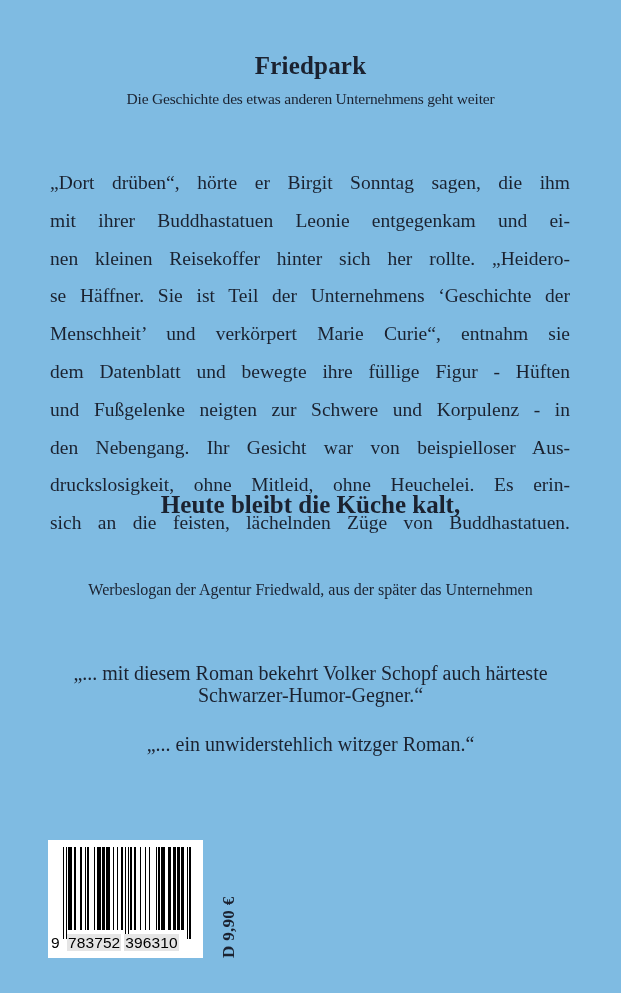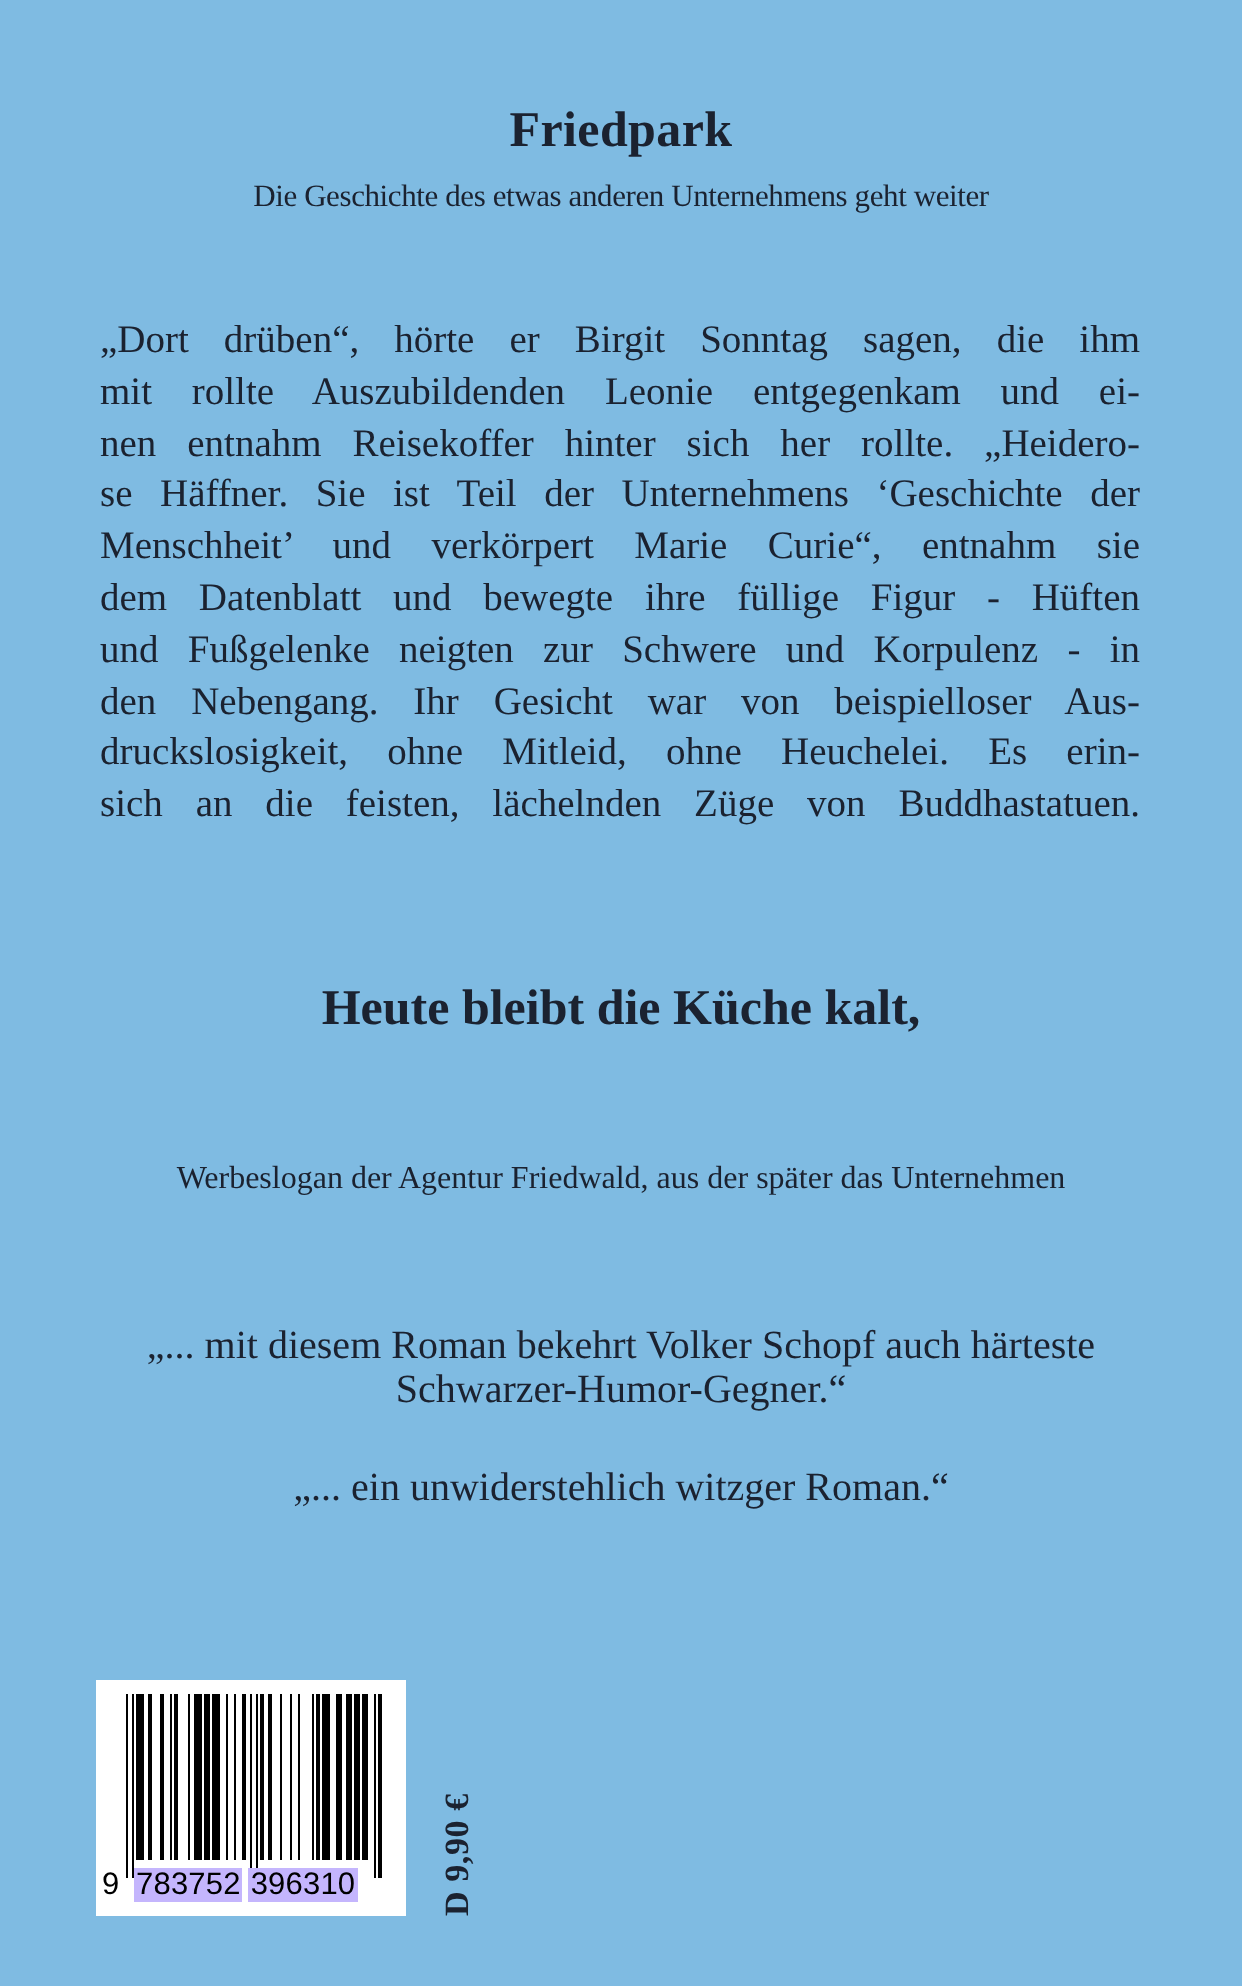--- a/index.html
+++ b/index.html
@@ -42,20 +42,21 @@
       font-size: 19.5px;
       line-height: 25.8px;
       text-align: justify;
       hyphens: manual;
     }
     .excerpt .line {
       display: block;
       text-align: justify;
       text-align-last: justify;
       white-space: nowrap;
+      margin-top: 12px;
     }
     .excerpt .line.last {
       text-align-last: justify;
     }
     .slogan {
       position: absolute;
       top: 488px;
       left: 0;
       width: 621px;
       text-align: center;
@@ -119,21 +120,21 @@
       color: #000;
       white-space: nowrap;
       letter-spacing: 0.1px;
       background: transparent;
     }
     .barcode-digits .first {
       display: inline-block;
       width: 16px;
     }
     .barcode-digits .grp {
-      background: #c4b5fd;
+      background: #e5e5e5;
       padding: 0 1px;
     }
     .price {
       position: absolute;
       left: 219px;
       top: 958px;
       transform-origin: 0 0;
       transform: rotate(-90deg);
       font-size: 17px;
       font-weight: bold;
@@ -143,22 +144,22 @@
     }
   </style>
 </head>
 <body>
 
 <div class="title">Friedpark</div>
 <div class="subtitle">Die Geschichte des etwas anderen Unternehmens geht weiter</div>
 
 <div class="excerpt">
   <span class="line">„Dort drüben“, hörte er Birgit Sonntag sagen, die ihm</span>
-  <span class="line">mit rollte Auszubildenden Leonie entgegenkam und ei-</span>
-  <span class="line">nen entnahm Reisekoffer hinter sich her rollte. „Heidero-</span>
+  <span class="line">mit ihrer Buddhastatuen Leonie entgegenkam und ei-</span>
+  <span class="line">nen kleinen Reisekoffer hinter sich her rollte. „Heidero-</span>
   <span class="line">se Häffner. Sie ist Teil der Unternehmens ‘Geschichte der</span>
   <span class="line">Menschheit’ und verkörpert Marie Curie“, entnahm sie</span>
   <span class="line">dem Datenblatt und bewegte ihre füllige Figur - Hüften</span>
   <span class="line">und Fußgelenke neigten zur Schwere und Korpulenz - in</span>
   <span class="line">den Nebengang. Ihr Gesicht war von beispielloser Aus-</span>
   <span class="line">druckslosigkeit, ohne Mitleid, ohne Heuchelei. Es erin-</span>
   <span class="line last">sich an die feisten, lächelnden Züge von Buddhastatuen.</span>
 </div>
 
 <div class="slogan">

